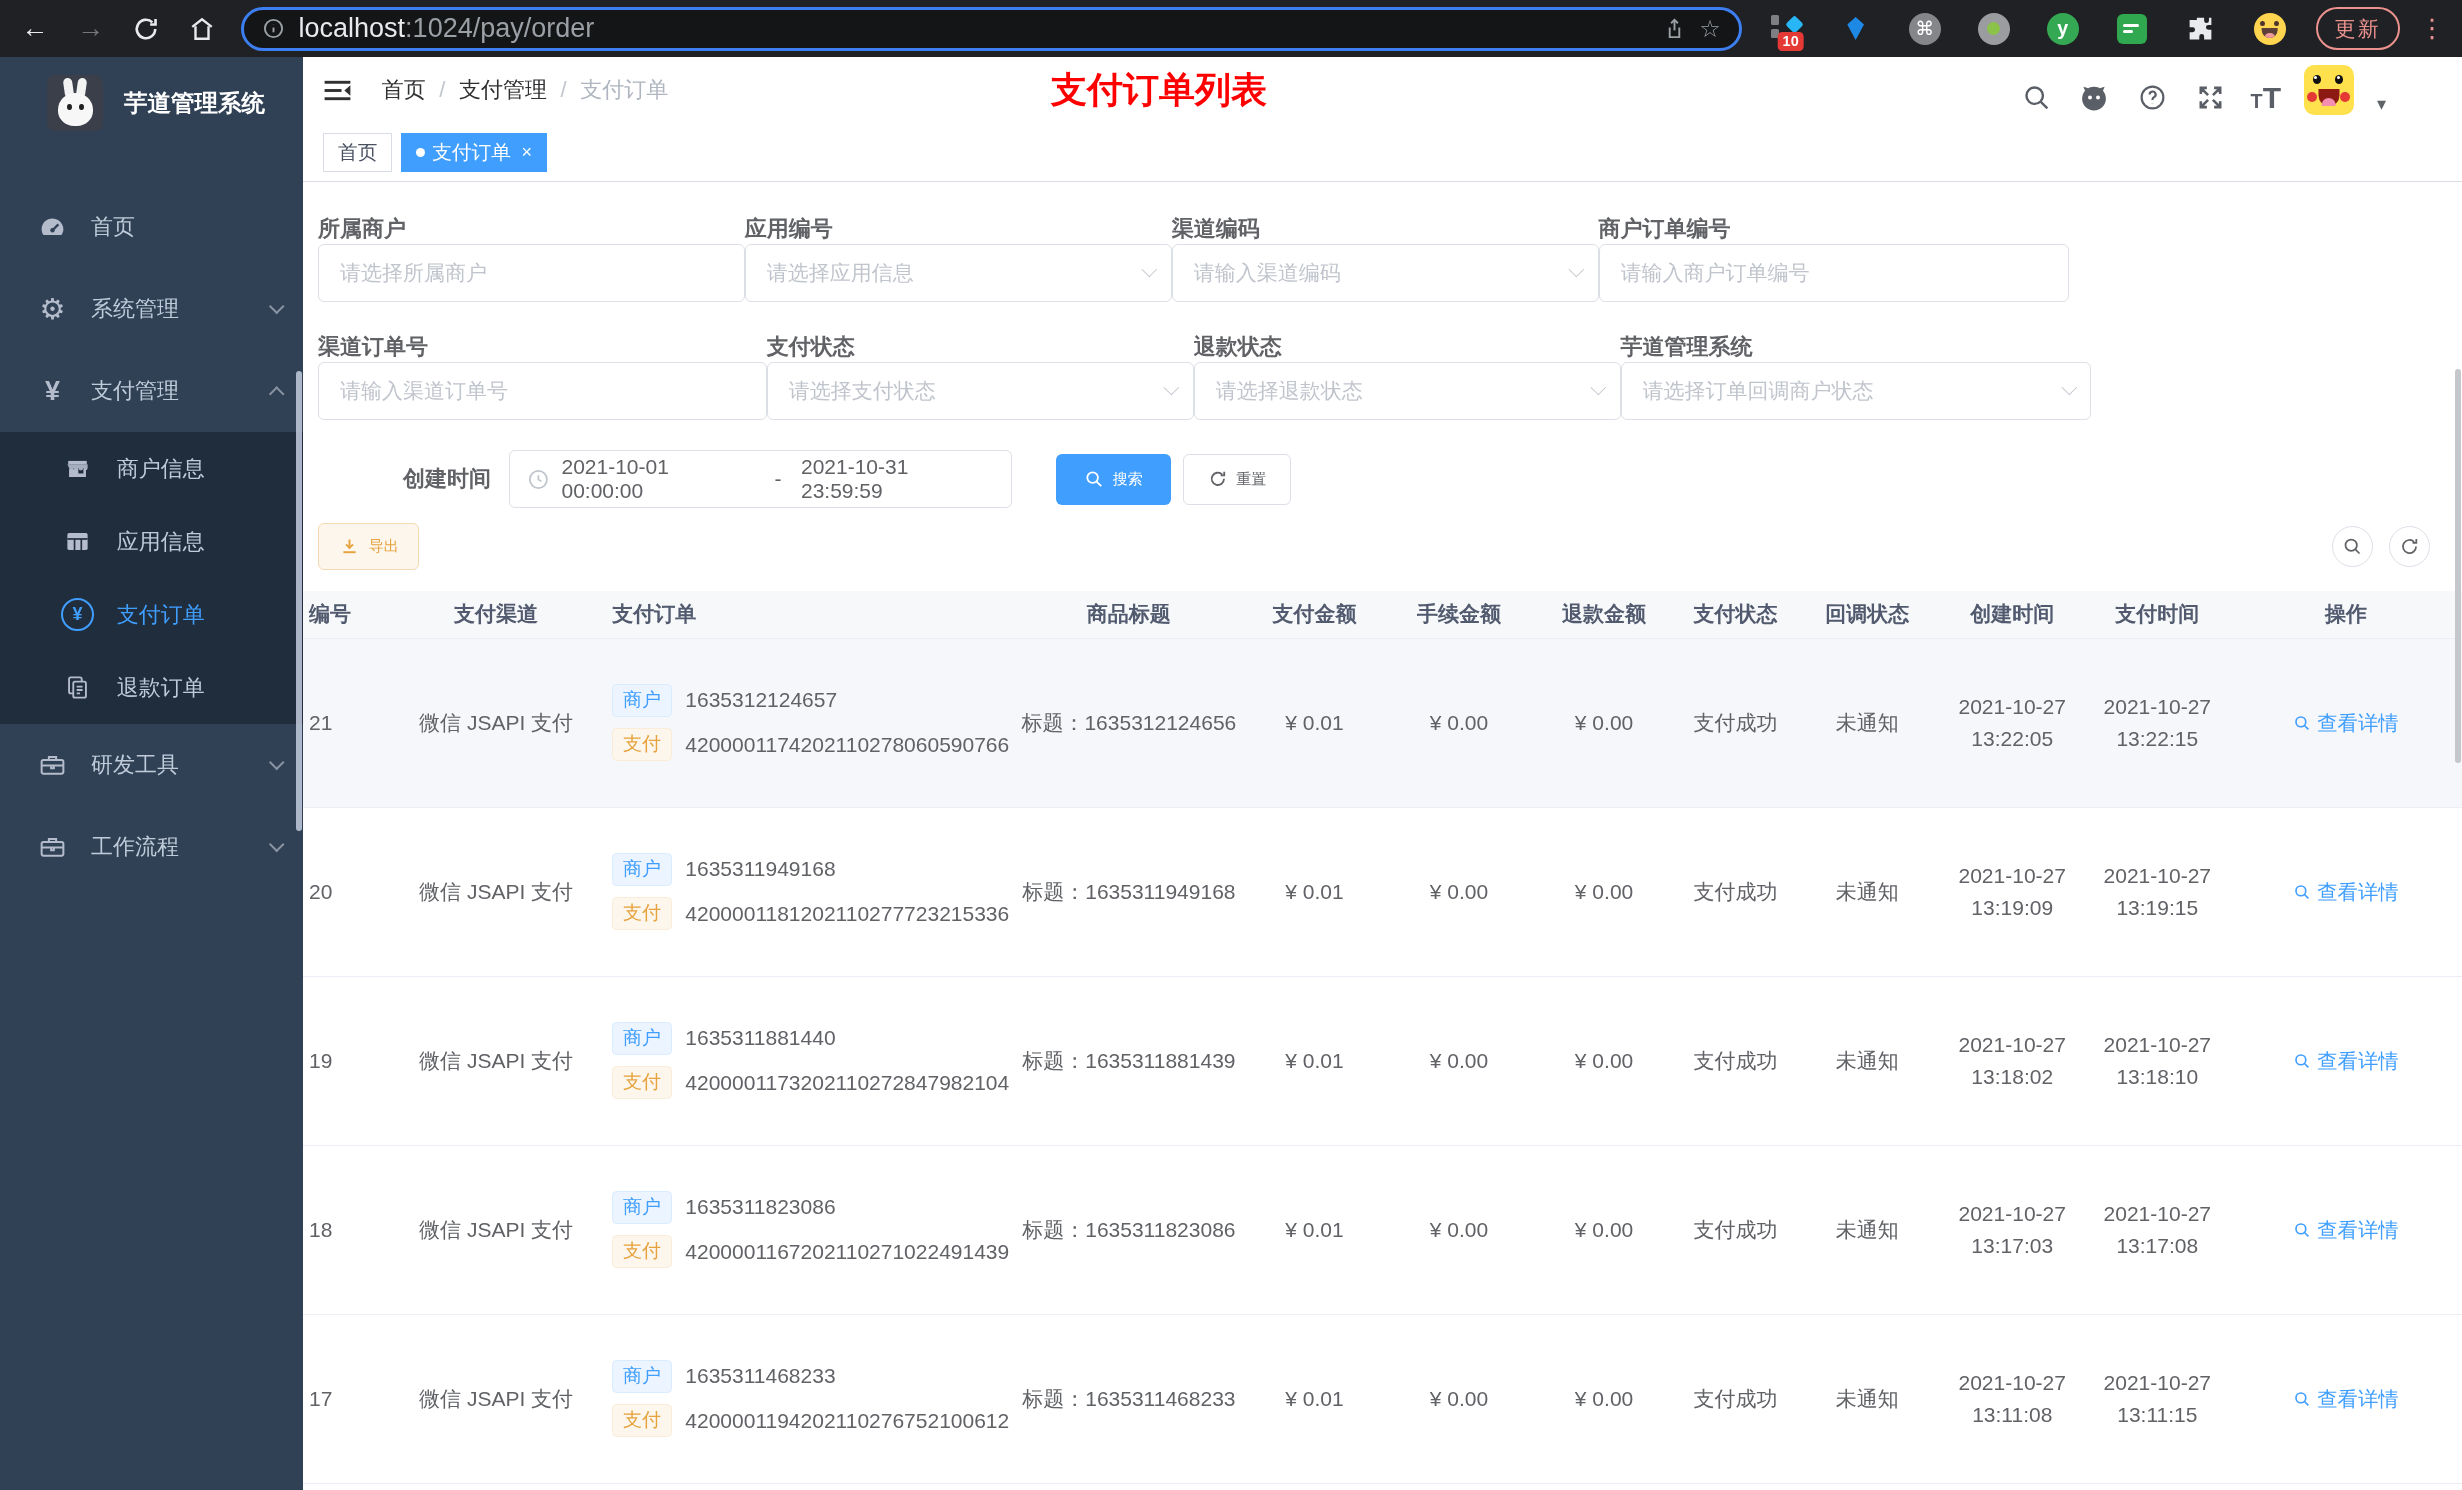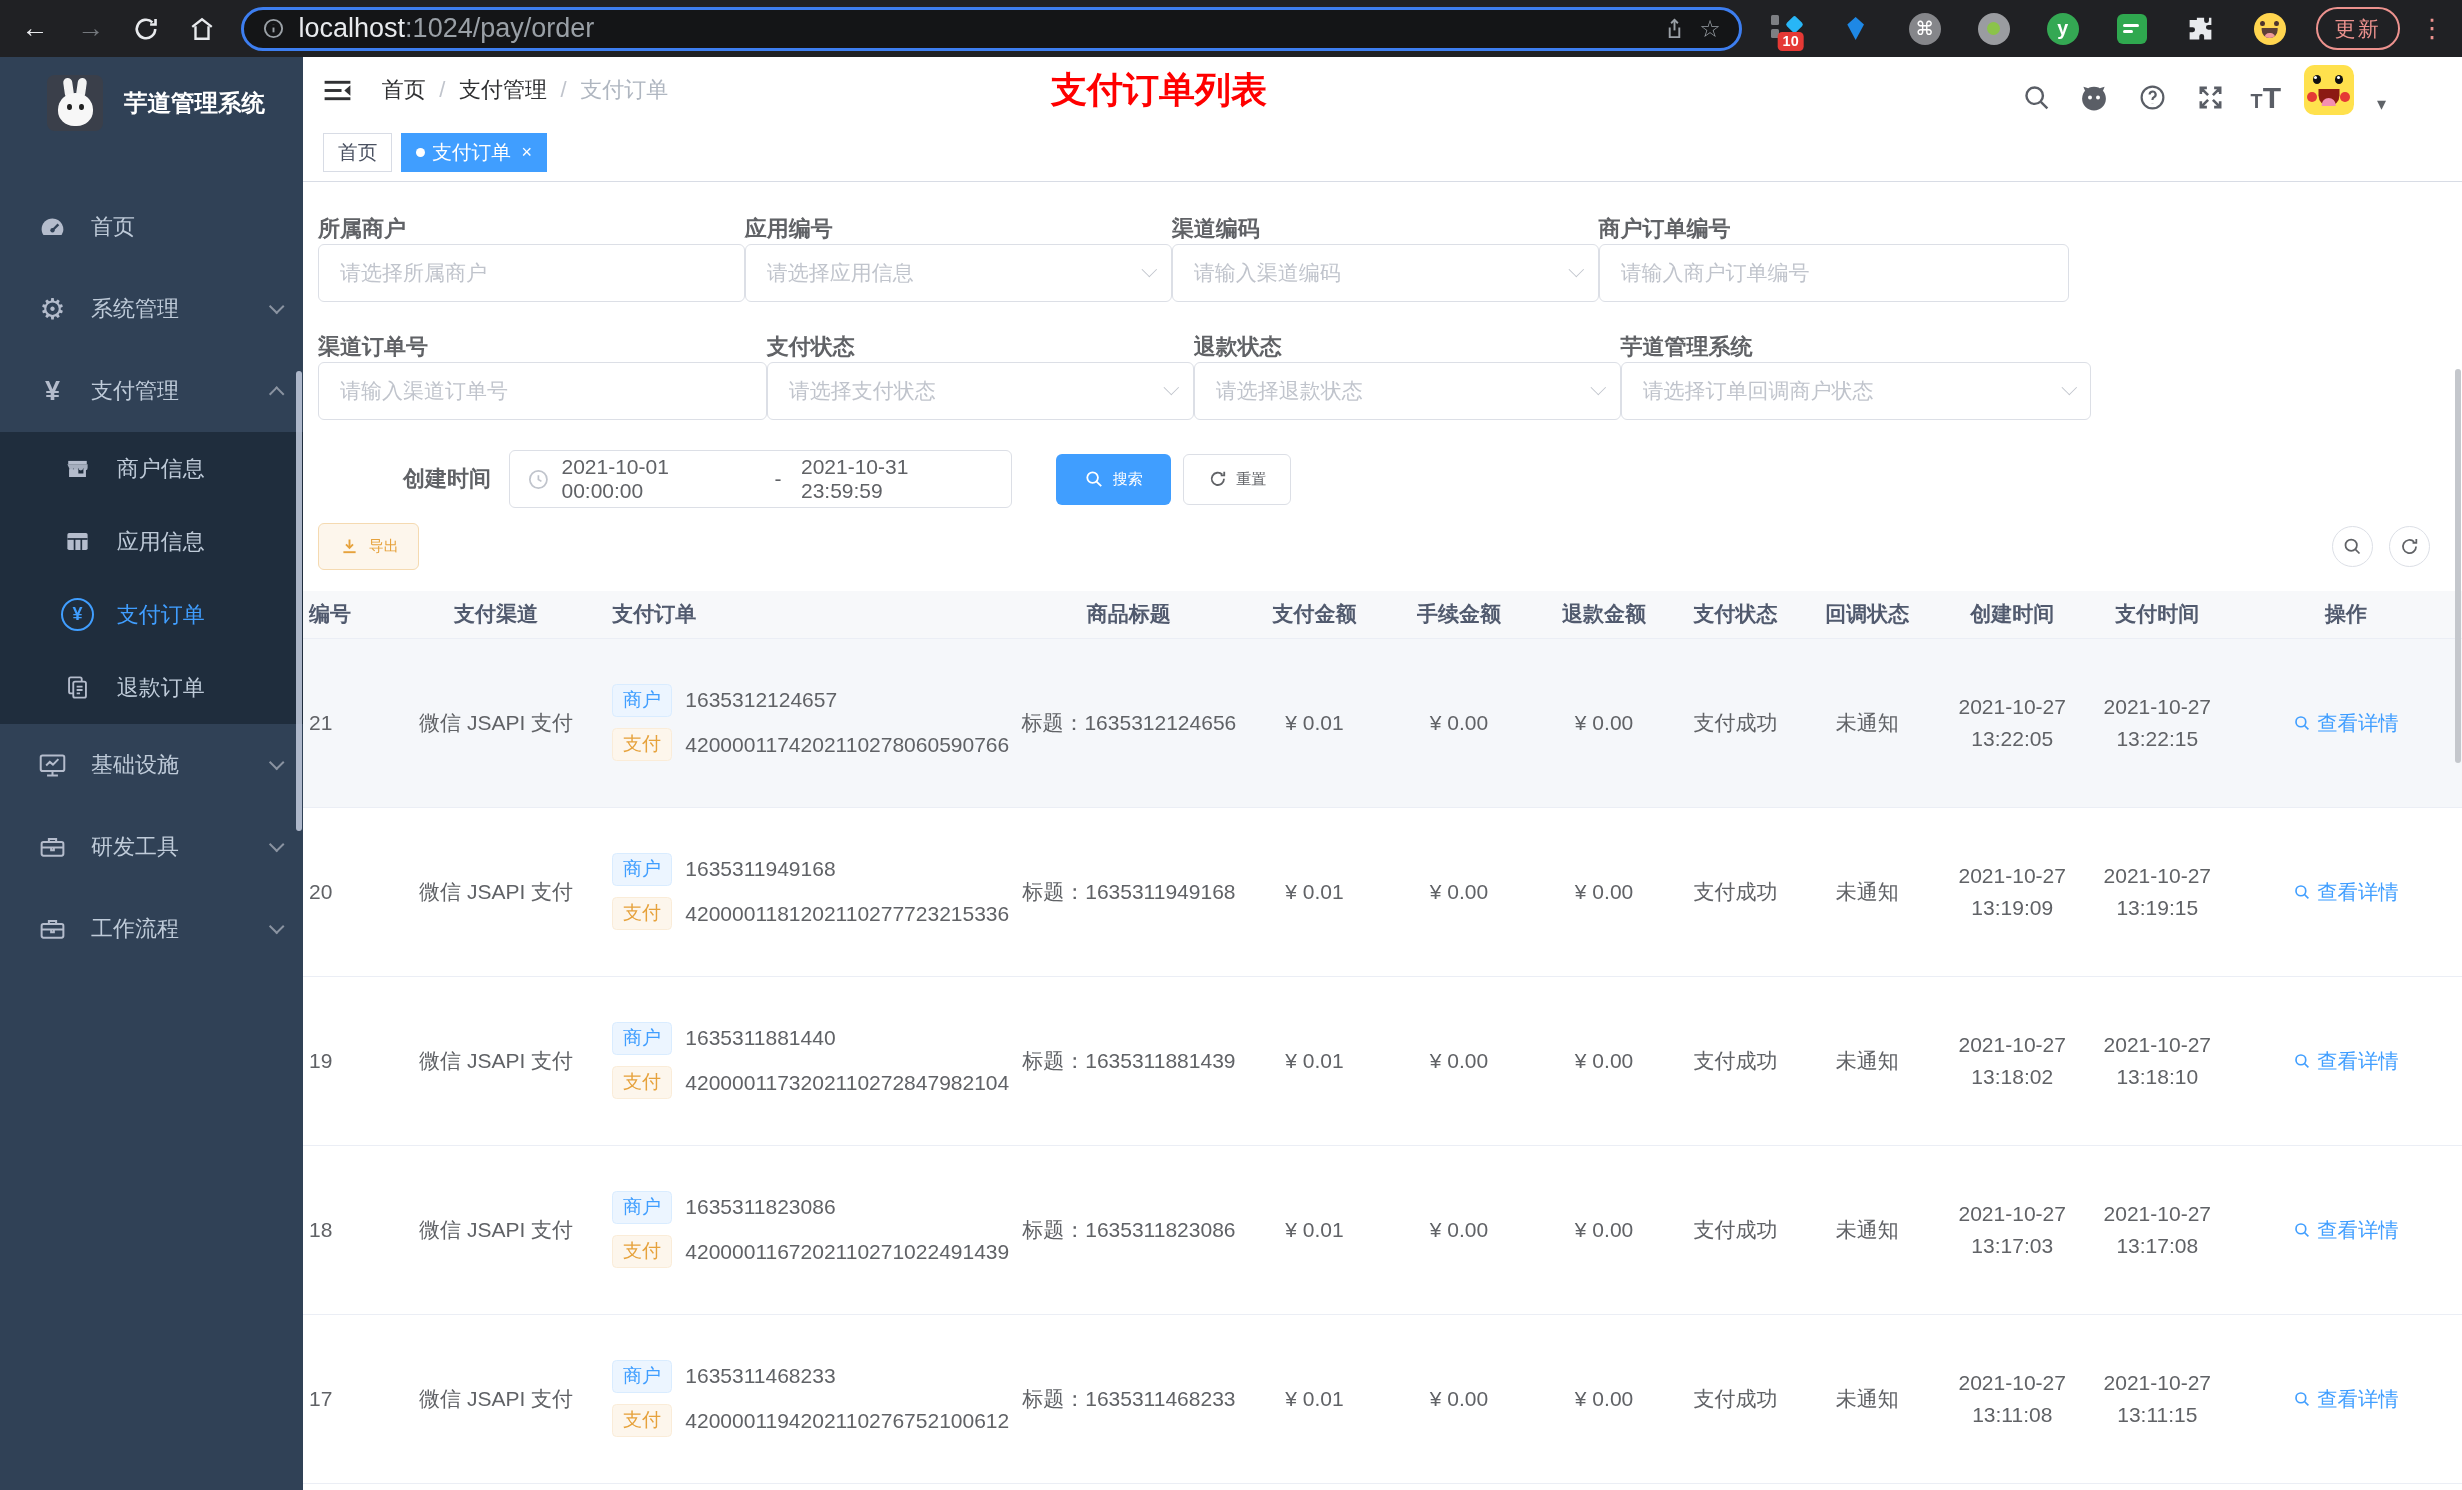--- a/index.html
+++ b/index.html
@@ -311,31 +311,20 @@
             <svg width="27" height="27" viewBox="0 0 32 32" fill="none" stroke="#b4bccc" stroke-width="2.2">
                 <rect x="6" y="4" width="15" height="19" rx="2"></rect>
                 <rect x="11" y="9" width="15" height="19" rx="2" fill="#1f2d3d"></rect>
                 <path d="M15 15h7M15 19h7M15 23h4"></path>
               </svg>
           </span>
           <span>退款订单</span>
         </div>
       </div>
 
-      <div class="mi">
-        <span class="ic">
-          <svg width="29" height="29" viewBox="0 0 32 32" fill="none" stroke="#b4bccc" stroke-width="2.2">
-              <rect x="3" y="5" width="26" height="17" rx="2"></rect>
-              <path d="M9 16l4-4 3.5 3 6-6"></path>
-              <path d="M16 22v5M10 27h12"></path>
-            </svg>
-        </span>
-        <span class="lbl">基础设施</span>
-        <span class="chev"></span>
-      </div>
       <div class="mi">
         <span class="ic">
           <svg width="29" height="29" viewBox="0 0 32 32" fill="none" stroke="#b4bccc" stroke-width="2.2">
               <rect x="4" y="10" width="24" height="15" rx="2"></rect>
               <path d="M12 10V6.5h8V10"></path>
               <path d="M4 16h24"></path>
               <path d="M14.5 16v3h3v-3"></path>
             </svg>
         </span>
         <span class="lbl">研发工具</span>

